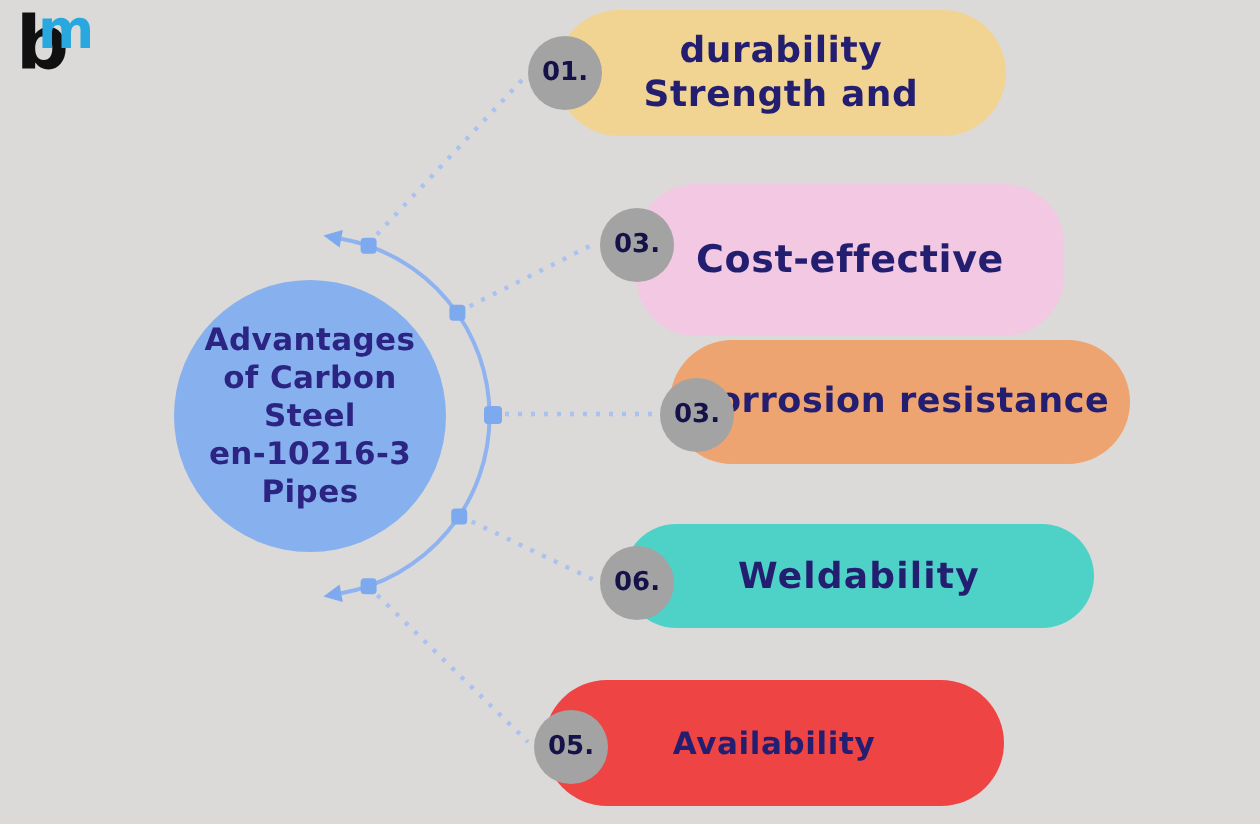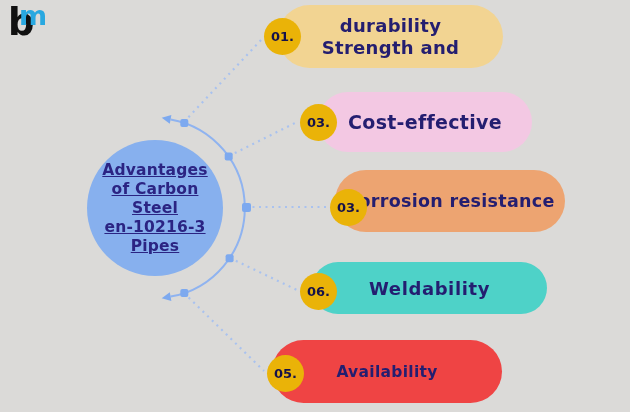--- a/index.html
+++ b/index.html
@@ -10,38 +10,38 @@
   .logo{position:absolute;left:6px;top:4px;width:54px;height:54px;}
   .logo-p{position:absolute;left:2px;top:4px;font-size:37px;font-weight:bold;transform:scaleY(-1);line-height:1;}
   .logo-m{position:absolute;left:13px;top:-2px;font-size:27px;font-weight:bold;line-height:1;}
 
   
   .connectors{position:absolute;left:0;top:0;pointer-events:none;}
 
   
   .hub{position:absolute;left:87px;top:140px;width:136px;height:136px;border-radius:50%;
        display:flex;flex-direction:column;align-items:center;justify-content:center;
-       text-align:center;font-weight:bold;font-size:15.5px;line-height:19px;letter-spacing:.2px;text-decoration:underline;}
+       text-align:center;font-weight:bold;font-size:15.5px;line-height:19px;letter-spacing:.2px;}
 
   
   .pill{position:absolute;display:flex;align-items:center;justify-content:center;text-align:center;}
   .pill-label{font-weight:bold;letter-spacing:.3px;}
   .p1{left:278px;top:5px;width:225px;height:63px;border-radius:32px;}
   .p1 .pill-label{font-size:18px;line-height:22px;}
-  .p2{left:318px;top:92px;width:214px;height:60px;border-radius:30px;}
+  .p2{left:318px;top:92px;width:214px;height:76px;border-radius:30px;}
   .p2 .pill-label{font-size:19px;}
   .p3{left:335px;top:170px;width:230px;height:62px;border-radius:31px;}
   .p3 .pill-label{font-size:17.5px;}
   .p4{left:312px;top:262px;width:235px;height:52px;border-radius:32px;}
   .p4 .pill-label{font-size:18px;letter-spacing:.6px;}
   .p5{left:272px;top:340px;width:230px;height:63px;border-radius:32px;}
   .p5 .pill-label{font-size:15.5px;}
 
   
-  .nc{position:absolute;width:37px;height:37px;border-radius:50%;background:#eab308;
+  .nc{position:absolute;width:37px;height:37px;border-radius:50%;background:#a3a3a3;
       display:flex;align-items:center;justify-content:center;font-weight:bold;font-size:13px;z-index:3;}
   .nc1{left:264px;top:18px;}
   .nc2{left:300px;top:104px;}
   .nc3{left:330px;top:189px;}
   .nc4{left:300px;top:273px;}
   .nc5{left:267px;top:355px;}
 </style>
 </head>
 <body>
 

